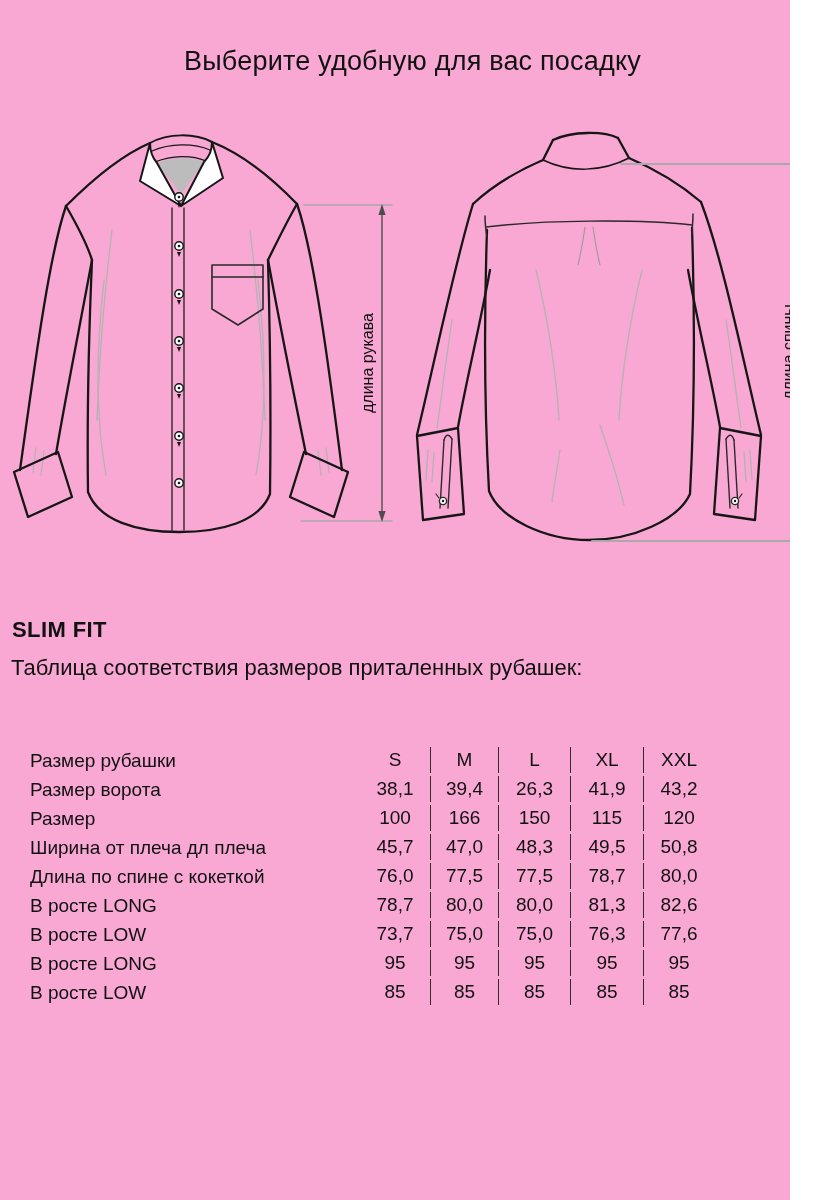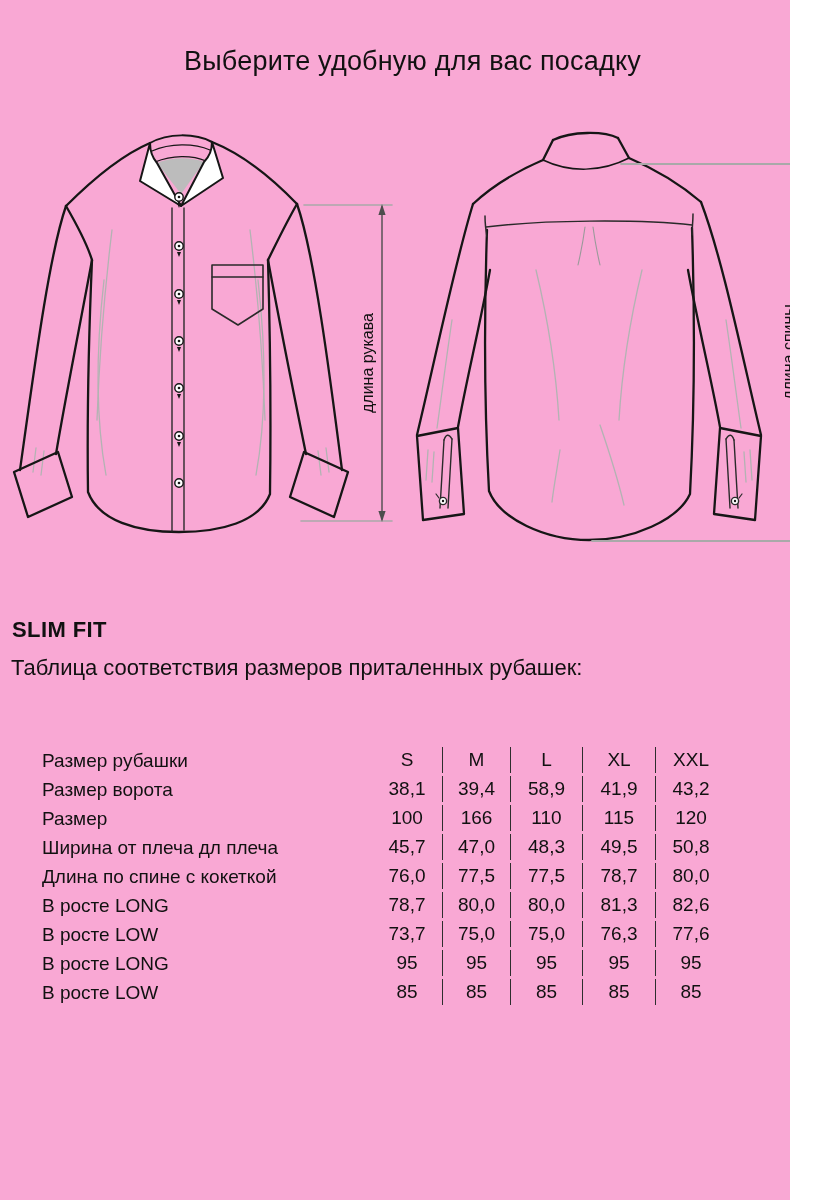--- a/index.html
+++ b/index.html
@@ -6,21 +6,21 @@
   .page{position:relative;width:790px;height:1200px;background:#f9a8d4;
         font-family:"Liberation Sans",sans-serif;color:#1a1a1a;overflow:hidden;}
   .title{position:absolute;top:46px;left:0;width:825px;text-align:center;
          font-size:27px;letter-spacing:.2px;color:#111;}
   .diagram{position:absolute;top:120px;left:0;}
   .fit-heading{position:absolute;top:617px;left:12px;font-size:22px;font-weight:bold;
                letter-spacing:.4px;color:#111;}
   .fit-subtitle{position:absolute;top:655px;left:11px;font-size:22px;color:#111;}
   .size-table{position:absolute;top:744px;left:30px;width:684px;
               border-collapse:separate;border-spacing:0 3px;table-layout:fixed;
-              font-size:19px;color:#111;margin-left:12px;}
+              font-size:19px;color:#111;}
   .size-table td{padding:0;height:26px;vertical-align:middle;}
   .size-table td.lbl{text-align:left;white-space:pre-line;line-height:25px;}
   .size-table td.val{text-align:center;}
   .size-table td.sep{border-left:1.5px solid #2e2e2e;}
   svg text{font-family:"Liberation Sans",sans-serif;}
 </style>
 </head>
 <body>
 
 <div class="page">
@@ -206,29 +206,29 @@
           <td class="val">S</td>
           <td class="val sep">M</td>
           <td class="val sep">L</td>
           <td class="val sep">XL</td>
           <td class="val sep">XXL</td>
         </tr>
         <tr>
           <td class="lbl">Размер ворота</td>
           <td class="val">38,1</td>
           <td class="val sep">39,4</td>
-          <td class="val sep">58,9</td>
+          <td class="val sep">26,3</td>
           <td class="val sep">41,9</td>
           <td class="val sep">43,2</td>
         </tr>
         <tr>
           <td class="lbl">Размер</td>
           <td class="val">100</td>
           <td class="val sep">166</td>
-          <td class="val sep">110</td>
+          <td class="val sep">150</td>
           <td class="val sep">115</td>
           <td class="val sep">120</td>
         </tr>
         <tr>
           <td class="lbl">Ширина от плеча дл плеча</td>
           <td class="val">45,7</td>
           <td class="val sep">47,0</td>
           <td class="val sep">48,3</td>
           <td class="val sep">49,5</td>
           <td class="val sep">50,8</td>

